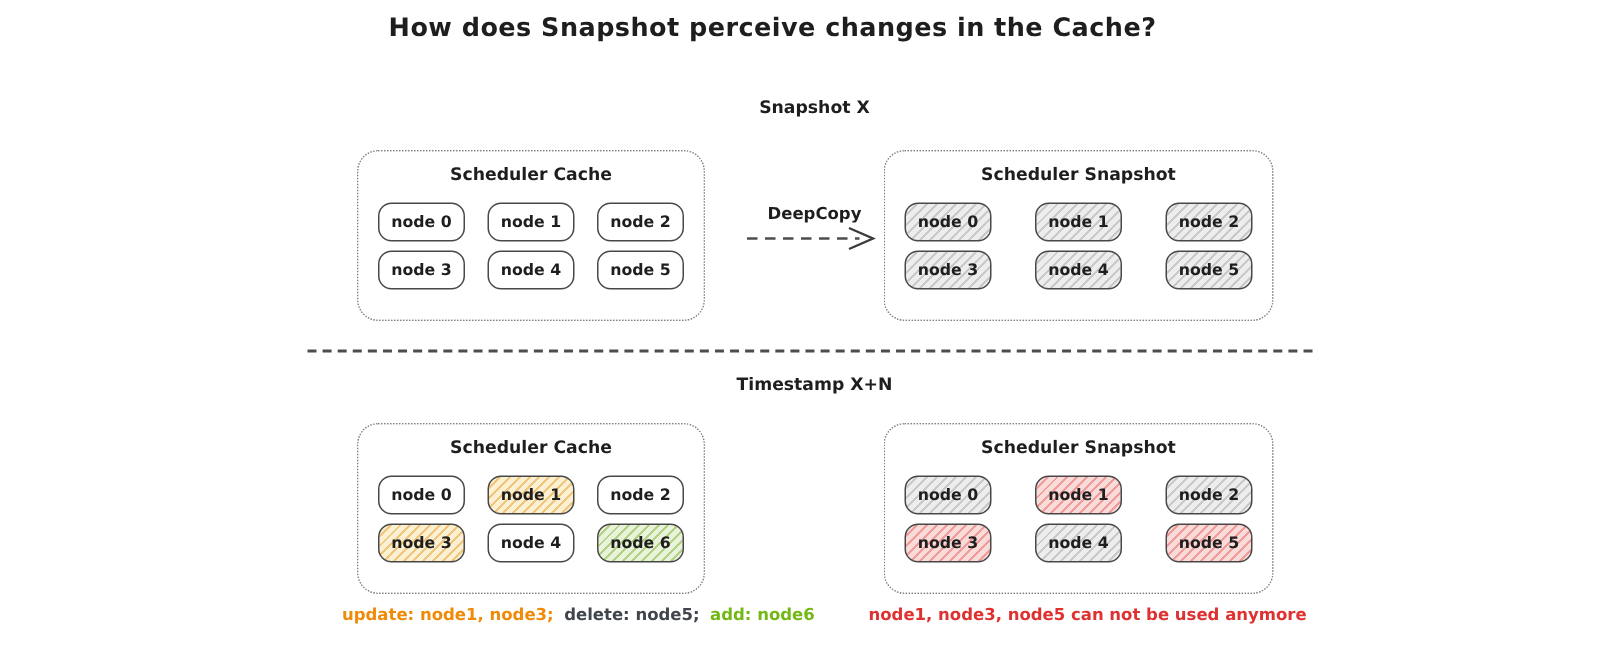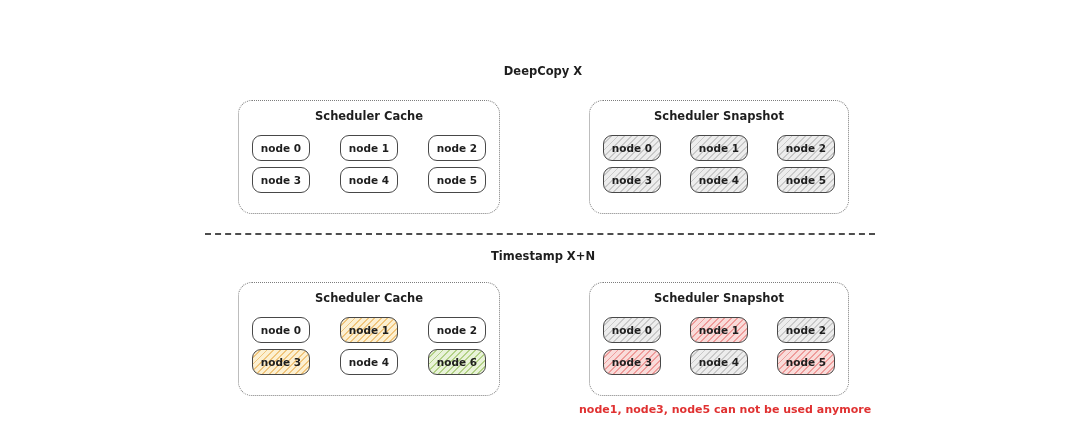--- a/index.html
+++ b/index.html
@@ -12,21 +12,21 @@
     font-size:17px;font-weight:bold;letter-spacing:0.3px;
   }
   .timestamp{
     position:absolute;left:433px;width:220px;text-align:center;
     font-size:11.5px;font-weight:bold;
   }
   .ts-top{top:64px;}
   .ts-bottom{top:249px;text-align:center;}
 
   .group{
-    position:absolute;width:262px;height:114px;
+    position:absolute;width:232px;height:114px;
     border:1.6px dotted #7d7d7d;border-radius:14px;box-sizing:border-box;
     padding:8px 13px 0;
   }
   .group.right{width:260px;}
   .g-cache-top{left:238px;top:100px;}
   .g-snap-top{left:589px;top:100px;}
   .g-cache-bottom{left:238px;top:282px;}
   .g-snap-bottom{left:589px;top:282px;}
   .group-title{
     text-align:center;font-size:11.5px;font-weight:bold;height:14px;line-height:14px;
@@ -79,35 +79,43 @@
   .legend-right{left:579px;width:272px;color:#e03131;}
   .lg-update{color:#ef8b09;}
   .lg-delete{color:#41464c;margin:0 7px;}
   .lg-add{color:#74b816;}
 </style>
 </head>
 <body>
 
 <div class="page">
 
+  <div class="title">How does Snapshot perceive changes in the Cache?</div>
 
-  <div class="timestamp ts-top">DeepCopy X</div>
+  <div class="timestamp ts-top">Snapshot X</div>
 
   <div class="group g-cache-top">
     <div class="group-title">Scheduler Cache</div>
     <div class="node-grid">
       <div class="node" data-state="plain">node 0</div>
       <div class="node" data-state="plain">node 1</div>
       <div class="node" data-state="plain">node 2</div>
       <div class="node" data-state="plain">node 3</div>
       <div class="node" data-state="plain">node 4</div>
       <div class="node" data-state="plain">node 5</div>
     </div>
   </div>
 
+  <div class="arrow arrow-top">
+    <div class="arrow-label">DeepCopy</div>
+    <svg width="92" height="18" viewBox="0 0 92 18">
+      <line x1="1" y1="10" x2="76" y2="10" stroke="#4d4d4d" stroke-width="1.7" stroke-dasharray="7 5"></line>
+      <polyline points="69,3 85,10 69,17" fill="none" stroke="#3c3c3c" stroke-width="1.6"></polyline>
+    </svg>
+  </div>
 
   <div class="group right g-snap-top">
     <div class="group-title">Scheduler Snapshot</div>
     <div class="node-grid">
       <div class="node" data-state="copied">node 0</div>
       <div class="node" data-state="copied">node 1</div>
       <div class="node" data-state="copied">node 2</div>
       <div class="node" data-state="copied">node 3</div>
       <div class="node" data-state="copied">node 4</div>
       <div class="node" data-state="copied">node 5</div>
@@ -136,15 +144,18 @@
     <div class="node-grid">
       <div class="node" data-state="copied">node 0</div>
       <div class="node" data-state="stale">node 1</div>
       <div class="node" data-state="copied">node 2</div>
       <div class="node" data-state="stale">node 3</div>
       <div class="node" data-state="copied">node 4</div>
       <div class="node" data-state="stale">node 5</div>
     </div>
   </div>
 
+  <div class="legend legend-left">
+    <span class="lg-update">update: node1, node3;</span><span class="lg-delete">delete: node5;</span><span class="lg-add">add: node6</span>
+  </div>
   <div class="legend legend-right">node1, node3, node5 can not be used anymore</div>
 
 </div>
 
 </body></html>

